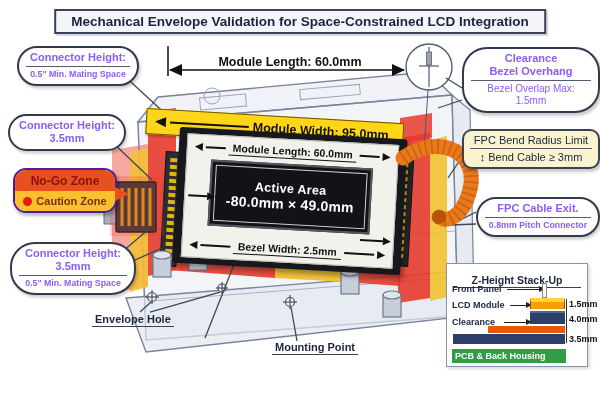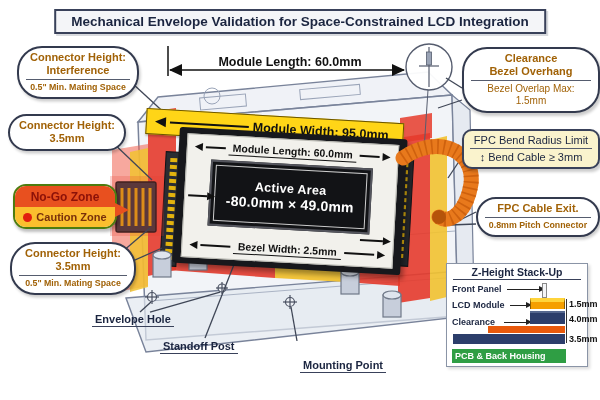--- a/index.html
+++ b/index.html
@@ -14,39 +14,39 @@
   .title-box {
     position:absolute; top:9px; left:50%; transform:translateX(-50%);
     background:#f4f5f8; border:2px solid #39415a; padding:3px 15px;
     font-size:13.5px; font-weight:bold; white-space:nowrap; color:#1b2540;
     box-shadow:2px 2px 0 rgba(40,48,70,.18); z-index:6;
   }
 
   
   .bubble {
     position:absolute; background:#ffffff; border:2px solid #333a4e; border-radius:25px;
-    padding:3px 6px 4px; text-align:center; color:#a16207;
+    padding:3px 6px 4px; text-align:center; color:#8b5cf6;
     box-shadow:1.5px 2.5px 3px rgba(0,0,0,.2); z-index:5;
   }
   .bubble .l  { font-size:11px;  font-weight:bold; line-height:1.18; white-space:nowrap; }
   .bubble .n  { font-size:8.8px; font-weight:bold; line-height:1.25; white-space:nowrap; }
   .bubble .n2 { font-size:10px;  font-weight:normal; line-height:1.2;  white-space:nowrap; }
   .bubble hr  { border:none; border-top:1.3px solid #555c6e; margin:2px 1px; }
 
   .cream {
     position:absolute; background:#faf3cd; border:2px solid #39415a; border-radius:10px;
     padding:3px 6px 4px; text-align:center; color:#1b2540;
     box-shadow:1.5px 2.5px 3px rgba(0,0,0,.2); z-index:5;
   }
   .cream .t { font-size:11px; font-weight:normal; white-space:nowrap; }
   .cream hr { border:none; border-top:1.3px solid #555c6e; margin:2px 0; }
 
   
   .legend {
-    position:absolute; left:13px; top:184px; width:100px; border:2px solid #4d7c0f;
+    position:absolute; left:13px; top:168px; width:100px; border:2px solid #4c1d95;
     border-radius:13px; overflow:visible; z-index:5; box-shadow:1.5px 2.5px 3px rgba(0,0,0,.25);
   }
   .legend .nogo {
     background:#e8501f; color:#8c1108; font-weight:bold; font-size:12px;
     text-align:center; padding:4px 2px 3px; border-radius:11px 11px 0 0; white-space:nowrap;
   }
   .legend .caution {
     background:#fbbf2e; color:#79300a; font-weight:bold; font-size:11px;
     display:flex; align-items:center; justify-content:center; gap:4px;
     padding:4px 2px; border-radius:0 0 11px 11px; white-space:nowrap;
@@ -117,21 +117,21 @@
   }
 
   
   .stack {
     position:absolute; left:446px; top:263px; width:142px; height:104px;
     background:#ffffff; border:1.5px solid #8a94a6; box-sizing:border-box; z-index:5;
     box-shadow:2px 2px 3px rgba(0,0,0,.15);
   }
   .stack .st-title {
     font-size:10.5px; font-weight:bold; text-align:center; color:#1b2540;
-    border-bottom:1.5px solid #39415a; margin:2px 6px 0; padding-bottom:1px; white-space:nowrap;
+    border-bottom:1.5px solid #39415a; margin:10px 6px 0; padding-bottom:1px; white-space:nowrap;
   }
   .stack .lbl { position:absolute; font-size:9px; font-weight:bold; color:#1b2540; white-space:nowrap; }
   .stack .dim { position:absolute; font-size:9px; font-weight:bold; color:#111; white-space:nowrap; }
   .sarrow { position:absolute; height:1.3px; background:#222; }
   .sarrow::after {
     content:""; position:absolute; right:-6px; top:-3.2px; width:0; height:0;
     border-top:3.5px solid transparent; border-bottom:3.5px solid transparent; border-left:6px solid #222;
   }
   .slayer { position:absolute; box-sizing:border-box; }
   .green-lbl {
@@ -290,21 +290,20 @@
     <path d="M 8,30 C 42,6 80,22 76,56 C 72,82 56,97 44,89" fill="none" stroke="#c35708" stroke-width="15" stroke-linecap="butt" stroke-dasharray="1.6 4.5" opacity="0.7"></path>
     <circle cx="44" cy="89" r="7" fill="#b5540a"></circle>
   </svg>
 
   <div class="title-box">Mechanical Envelope Validation for Space-Constrained LCD Integration</div>
 
   <div class="dim-top">Module Length: 60.0mm</div>
 
   <div class="bubble" style="left:17px; top:46px; width:106px;">
     <div class="l">Connector Height:</div>
-    <div class="l">Interference</div>
     <hr>
     <div class="n">0.5" Min. Mating Space</div>
   </div>
 
   <div class="bubble" style="left:8px; top:114px; width:102px;">
     <div class="l">Connector Height:</div>
     <div class="l">3.5mm</div>
   </div>
 
   <div class="legend">
@@ -337,22 +336,21 @@
     <div class="t"><span>↕</span> <span>Bend Cable ≥ 3mm</span></div>
   </div>
 
   <div class="bubble" style="left:476px; top:197px; width:108px;">
     <div class="l">FPC Cable Exit.</div>
     <hr>
     <div class="n">0.8mm Pitch Connector</div>
   </div>
 
   <div class="part-label" style="left:92px; top:313px;">Envelope Hole</div>
-  <div class="part-label" style="left:160px; top:340px;">Standoff Post</div>
-  <div class="part-label" style="left:300px; top:341px;margin-top:18px;">Mounting Point</div>
+  <div class="part-label" style="left:272px; top:341px;">Mounting Point</div>
 
   <div class="stack">
     <div class="st-title">Z-Height Stack-Up</div>
 
     <div class="lbl" style="left:5px; top:20px;">Front Panel</div>
     <div class="lbl" style="left:5px; top:36px;">LCD Module</div>
     <div class="lbl" style="left:5px; top:53px;">Clearance</div>
 
     <div class="sarrow" style="left:60px; top:25px; width:32px;"></div>
     <div class="sarrow" style="left:63px; top:41px; width:16px;"></div>

